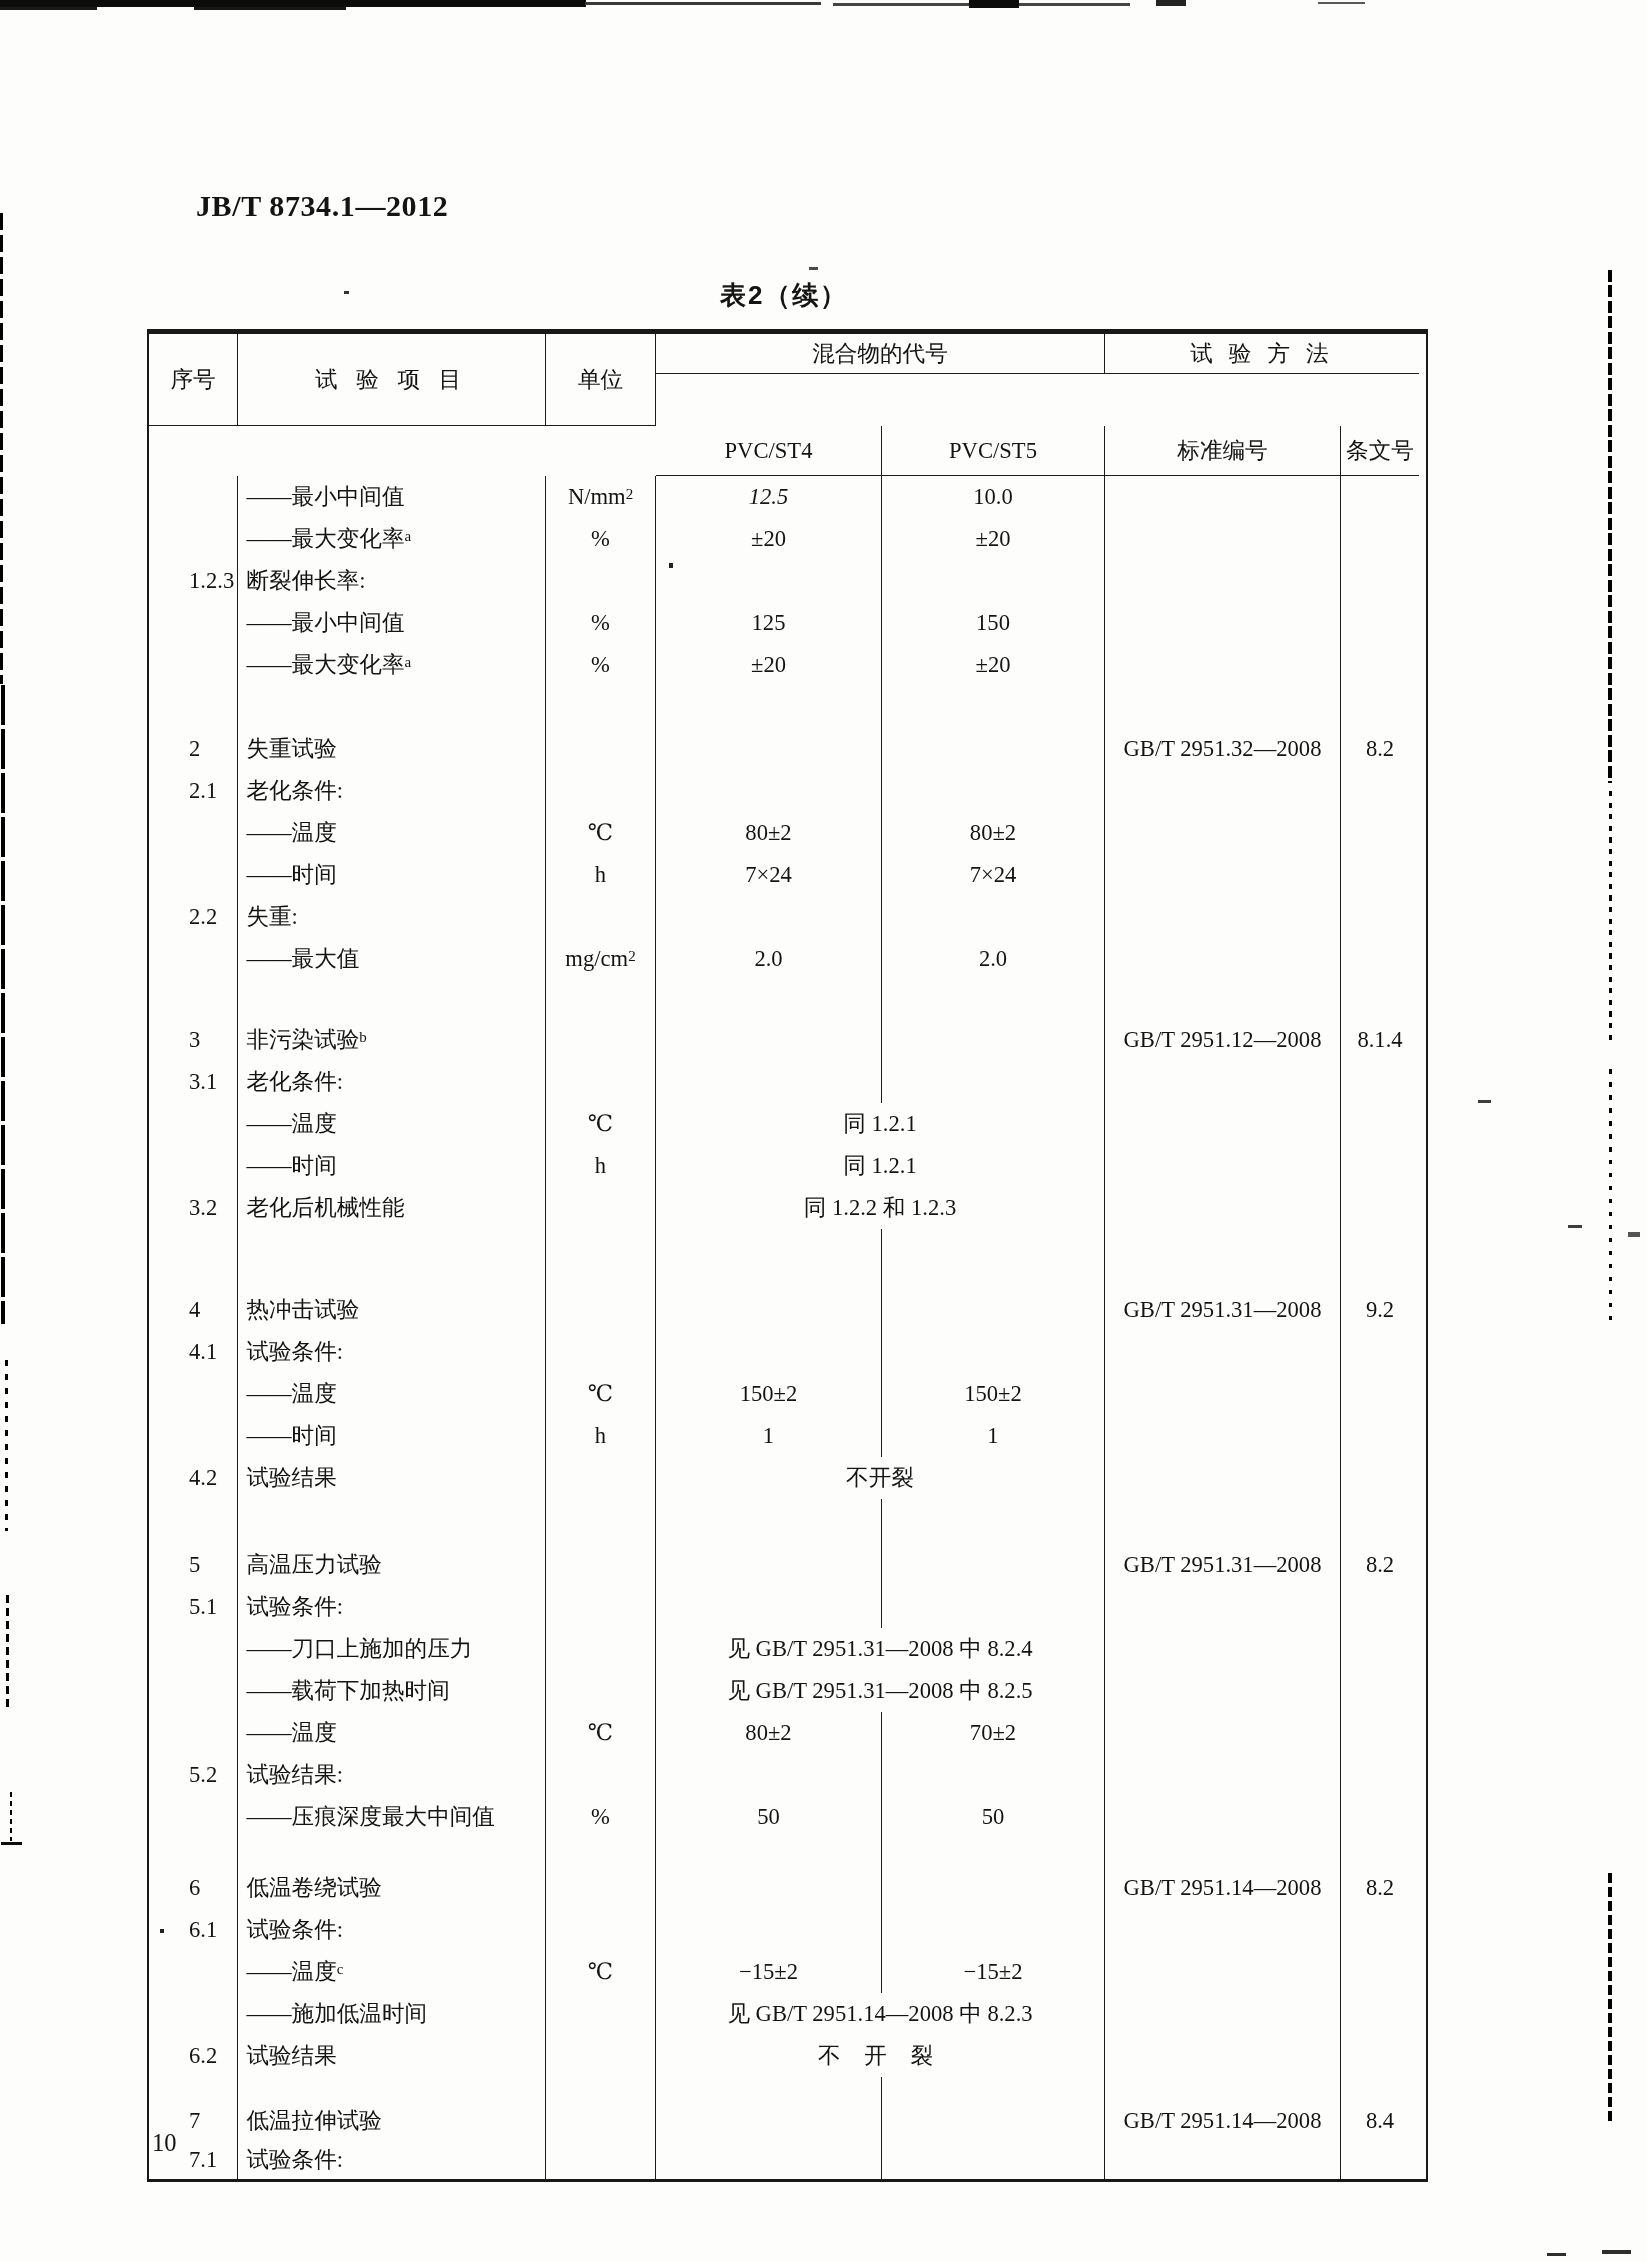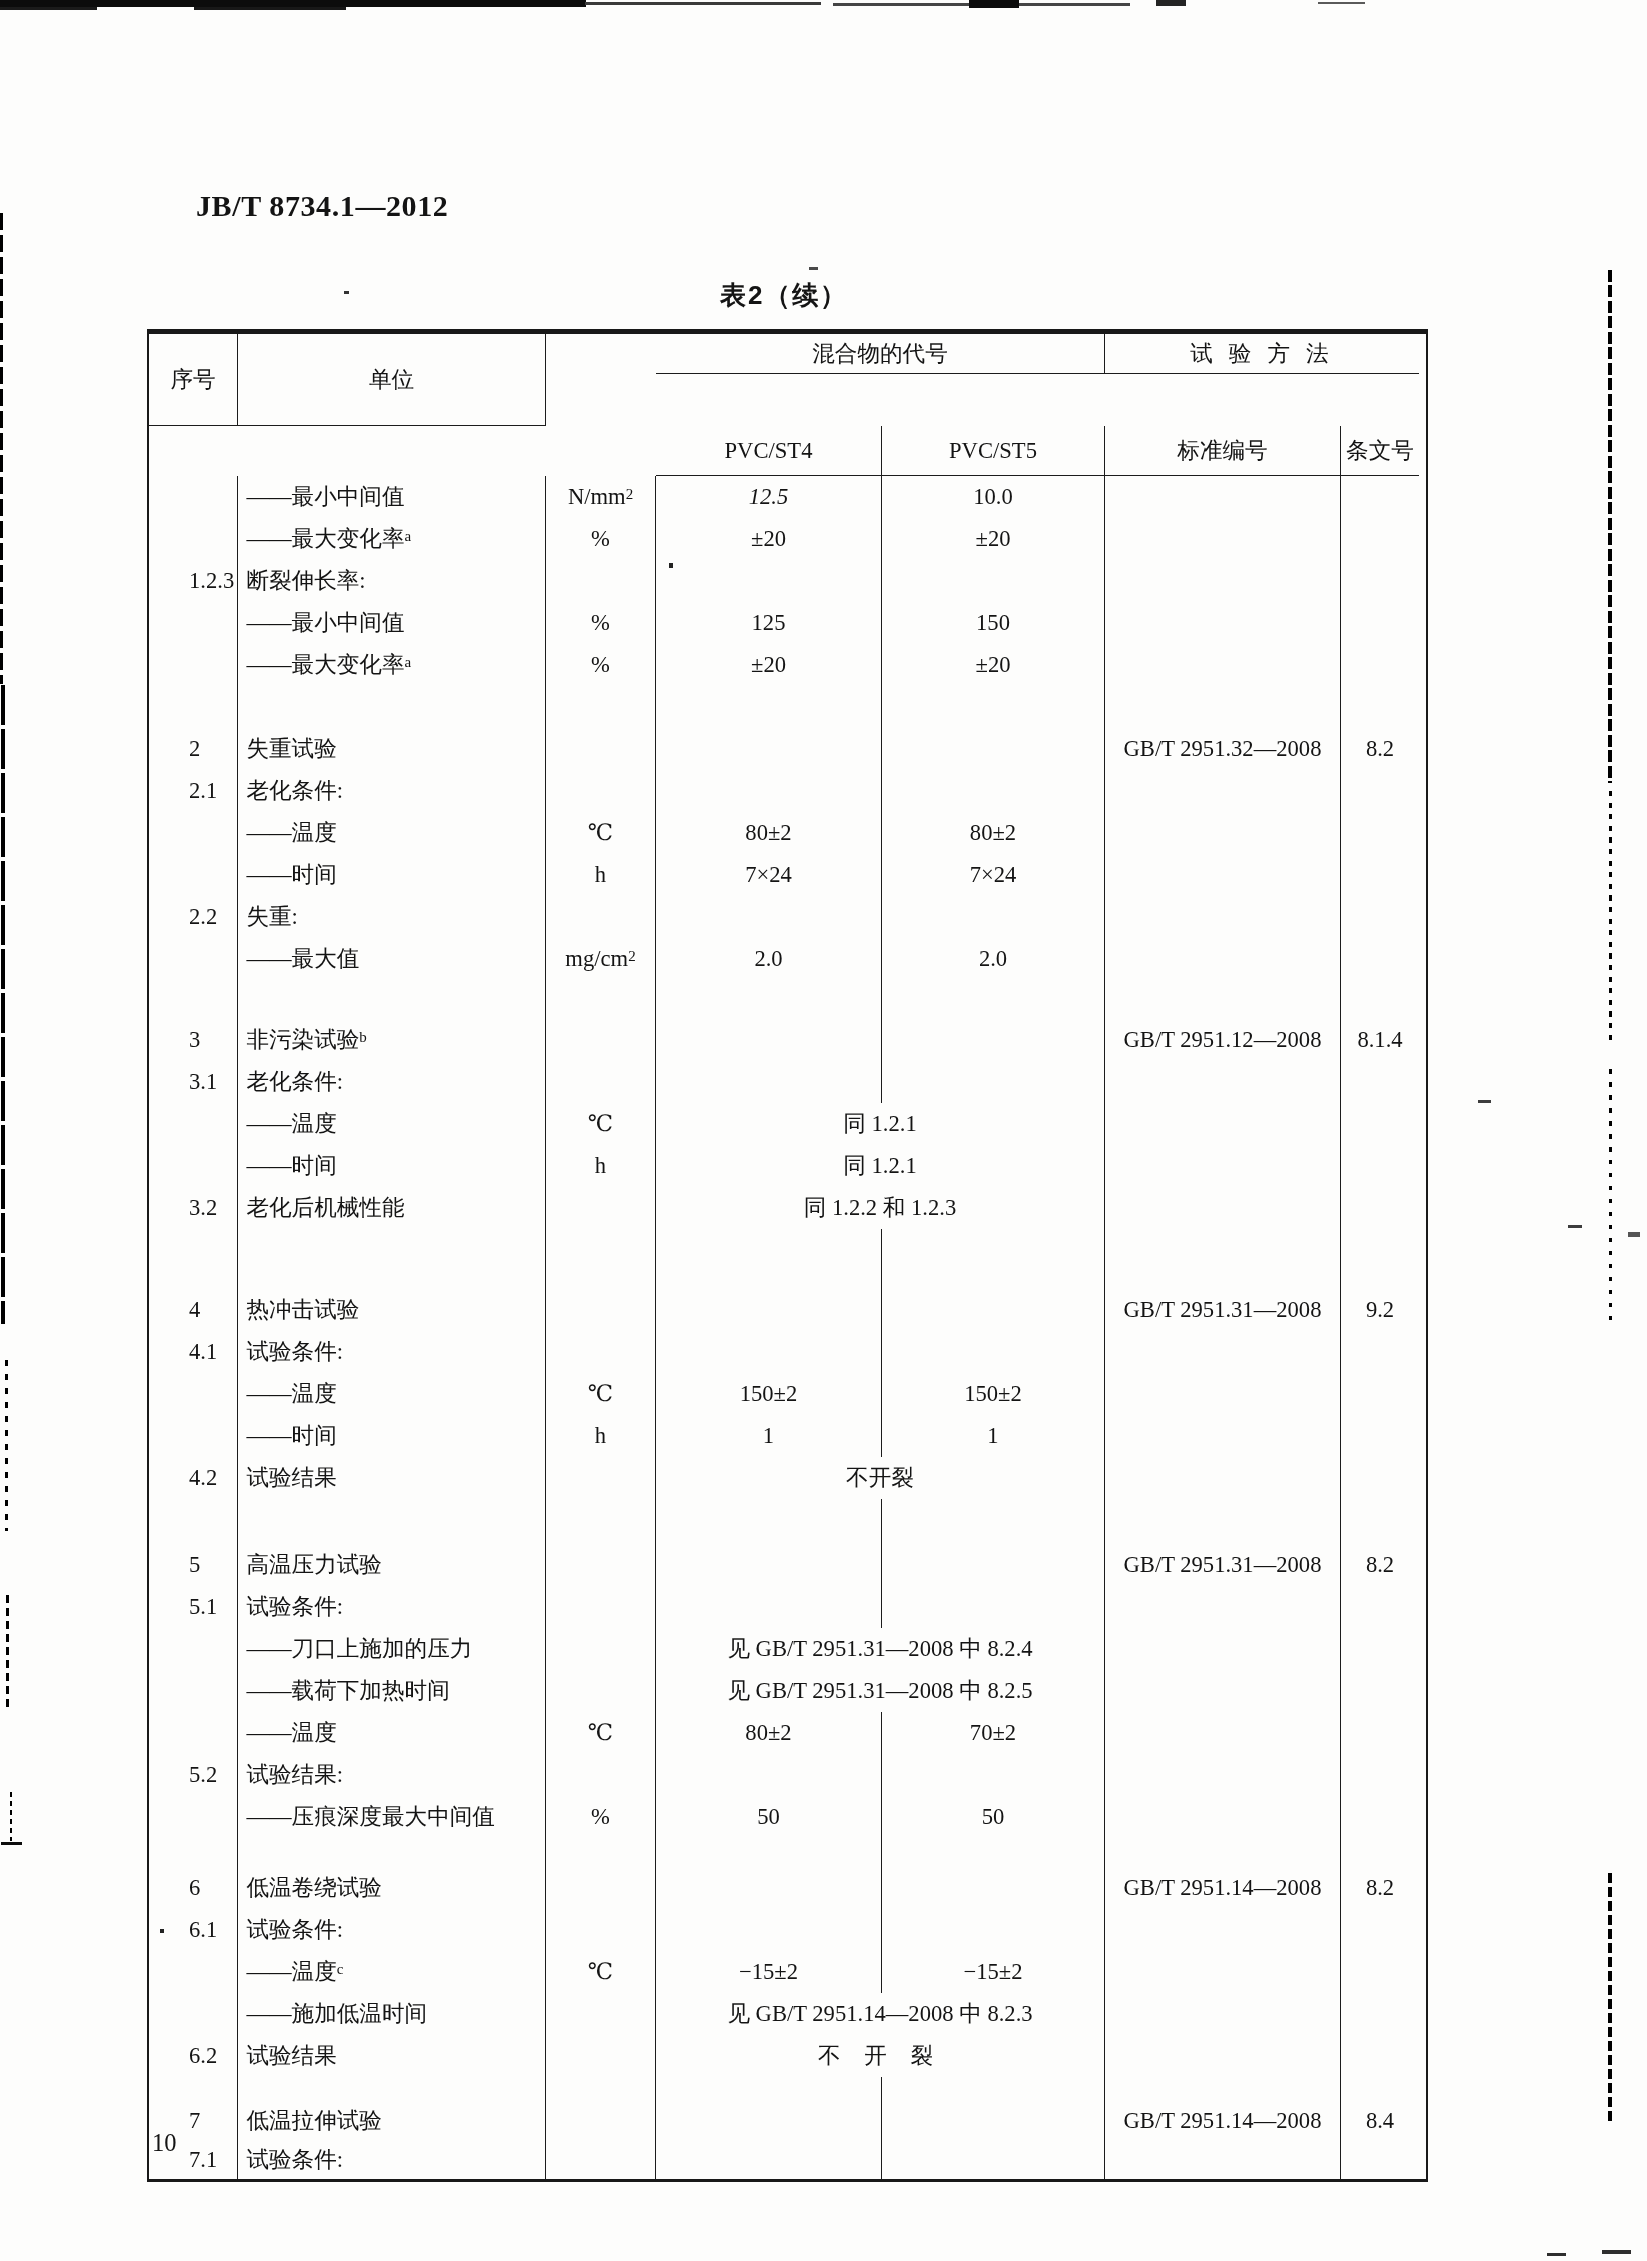--- a/index.html
+++ b/index.html
@@ -113,20 +113,21 @@
   <div class="art s8"></div>
   <div class="art s9"></div>
 
   <div class="doc-number">JB/T 8734.1—2012</div>
 
   <div class="table-title">表2（续）</div>
 
   <div class="tbl">
     <div class="grid hdr">
       <div class="cell bR bB cc" style="height:92px;">序号</div>
+      <div class="cell bR bB cc" style="height:92px;letter-spacing:6.5px;">试 验 项 目</div>
       <div class="cell bR bB cc" style="height:92px;">单位</div>
       <div class="cell bR bB cc" style="height:40px;grid-column:4 / span 2;">混合物的代号</div>
       <div class="cell bB cc" style="height:40px;grid-column:6 / span 2;letter-spacing:5.2px;">试  验  方  法</div>
       <div class="cell bR bB cc" style="height:50px;grid-column:4;">PVC/ST4</div>
       <div class="cell bR bB cc" style="height:50px;">PVC/ST5</div>
       <div class="cell bR bB cc" style="height:50px;">标准编号</div>
       <div class="cell bB cc" style="height:50px;">条文号</div>
     </div>
     <div class="grid" id="tbody">
         <div class="cell bR cl pad-no" style="height: 42px;"></div>

